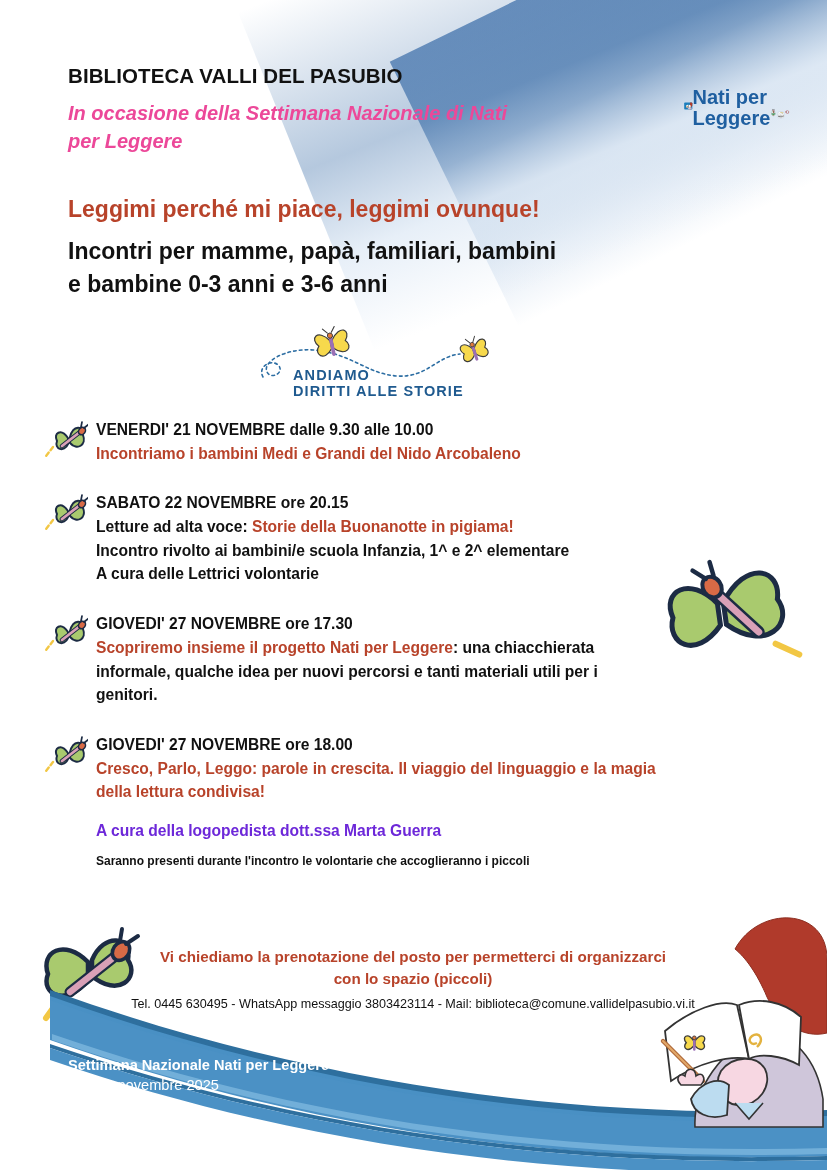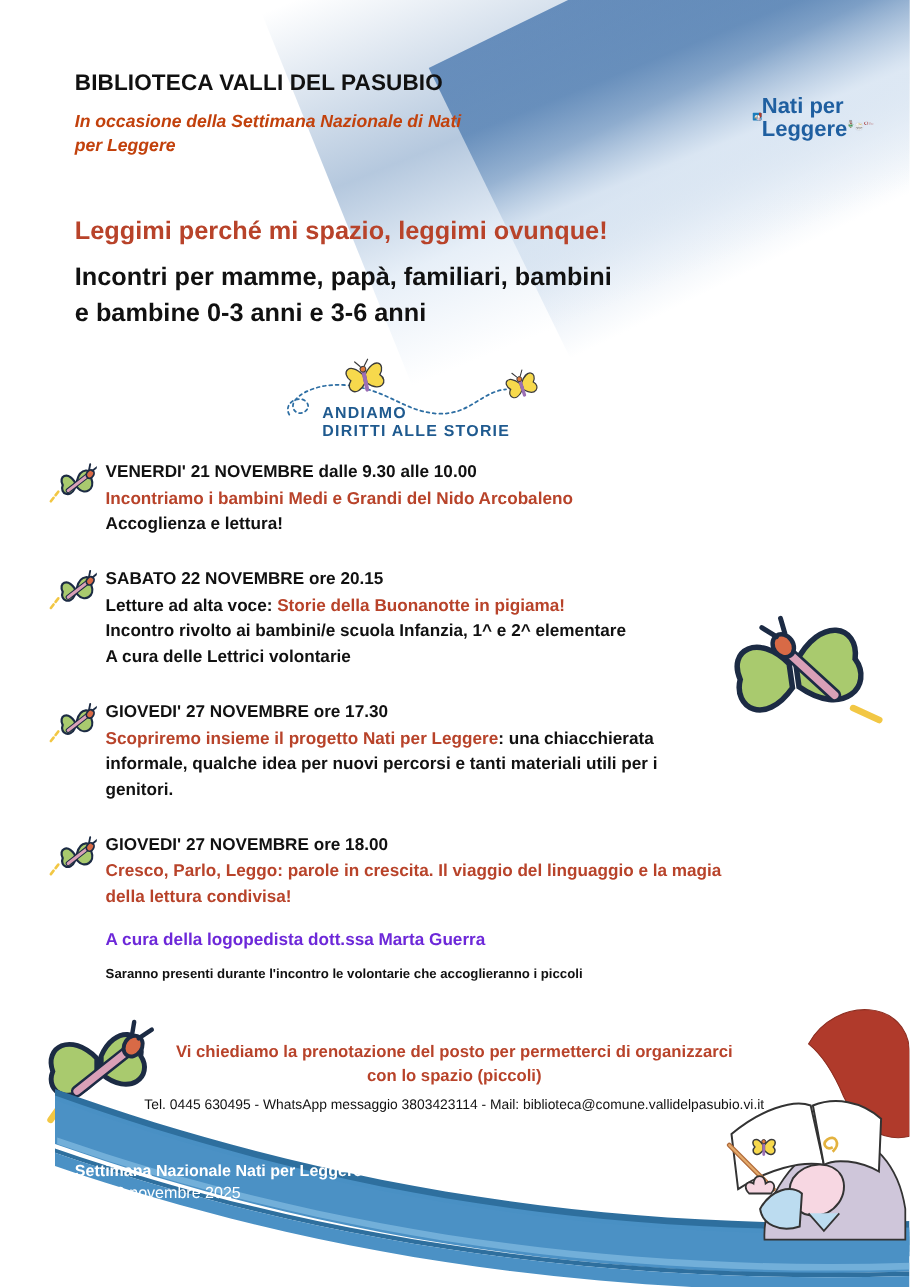--- a/index.html
+++ b/index.html
@@ -70,24 +70,24 @@
     width: 600px;
   }
   .org-title {
     font-size: 20.5px;
     font-weight: bold;
     letter-spacing: 0.1px;
     color: #111111;
     margin: 0 0 12px 0;
   }
   .occasion {
-    font-size: 16px;
+    font-size: 20px;
     font-weight: bold;
     font-style: italic;
-    color: #c2410c;
+    color: #ec4899;
     line-height: 1.38;
     margin: 0;
   }
 
   .slogan {
     position: absolute;
     left: 68px;
     top: 196px;
     width: 640px;
     font-size: 23px;
@@ -257,21 +257,21 @@
   <div class="topband2"></div>
 
   <div class="hdr">
     <div class="org-title">BIBLIOTECA VALLI DEL PASUBIO</div>
     <div class="occasion">
       <span>In occasione della Settimana Nazionale di Nati</span><br>
       <span>per Leggere</span>
     </div>
   </div>
 
-  <div class="slogan">Leggimi perché mi spazio, leggimi ovunque!</div>
+  <div class="slogan">Leggimi perché mi piace, leggimi ovunque!</div>
 
   <div class="subtitle">
     <span>Incontri per mamme, papà, familiari, bambini</span><br>
     <span>e bambine 0-3 anni e 3-6 anni</span>
   </div>
 
   <div class="andiamo">
     <svg viewBox="0 0 250 78" width="250" height="78">
 
       <path d="M8 55 C2 44 18 36 24 44 C29 51 16 58 12 50 C7 40 30 26 58 28 C96 31 112 52 142 54 C172 56 182 34 205 32" fill="none" stroke="#2d6ea3" stroke-width="1.6" stroke-dasharray="2.6 3.2" stroke-linecap="round"></path>
@@ -399,21 +399,20 @@
           <path d="M12 15 C5 5 -3 10 1 18 C-2 26 8 30 12 21 Z" fill="#a9ca6e" stroke="#1c2b44" stroke-width="2"></path>
           <path d="M24 9 L6 23" stroke="#1c2b44" stroke-width="4.6" stroke-linecap="round"></path>
           <path d="M24 9 L6 23" stroke="#d9a0b7" stroke-width="2.8" stroke-linecap="round"></path>
           <ellipse cx="26" cy="8" rx="3.2" ry="4" transform="rotate(35 26 8)" fill="#d86a46" stroke="#1c2b44" stroke-width="1.6"></ellipse>
           <path d="M28 5 L33 1 M25 4 L26 -1" stroke="#1c2b44" stroke-width="1.7" stroke-linecap="round"></path>
         </g>
         <path d="M9 27 L2 36" stroke="#f2c744" stroke-width="2.4" stroke-linecap="round" stroke-dasharray="4 3"></path>
       </svg>
       <p class="ev-line">VENERDI'  21 NOVEMBRE dalle 9.30 alle 10.00</p>
       <p class="ev-line red">Incontriamo i bambini Medi e Grandi del Nido Arcobaleno</p>
-      <p class="ev-line">Accoglienza e lettura!</p>
     </div>
 
     <div class="event">
       <svg class="ev-bug" viewBox="0 0 44 38">
         <g transform="translate(12,3)">
           <path d="M14 14 C17 2 28 2 27 12 C31 22 21 28 14 20 Z" fill="#a9ca6e" stroke="#1c2b44" stroke-width="2"></path>
           <path d="M12 15 C5 5 -3 10 1 18 C-2 26 8 30 12 21 Z" fill="#a9ca6e" stroke="#1c2b44" stroke-width="2"></path>
           <path d="M24 9 L6 23" stroke="#1c2b44" stroke-width="4.6" stroke-linecap="round"></path>
           <path d="M24 9 L6 23" stroke="#d9a0b7" stroke-width="2.8" stroke-linecap="round"></path>
           <ellipse cx="26" cy="8" rx="3.2" ry="4" transform="rotate(35 26 8)" fill="#d86a46" stroke="#1c2b44" stroke-width="1.6"></ellipse>

